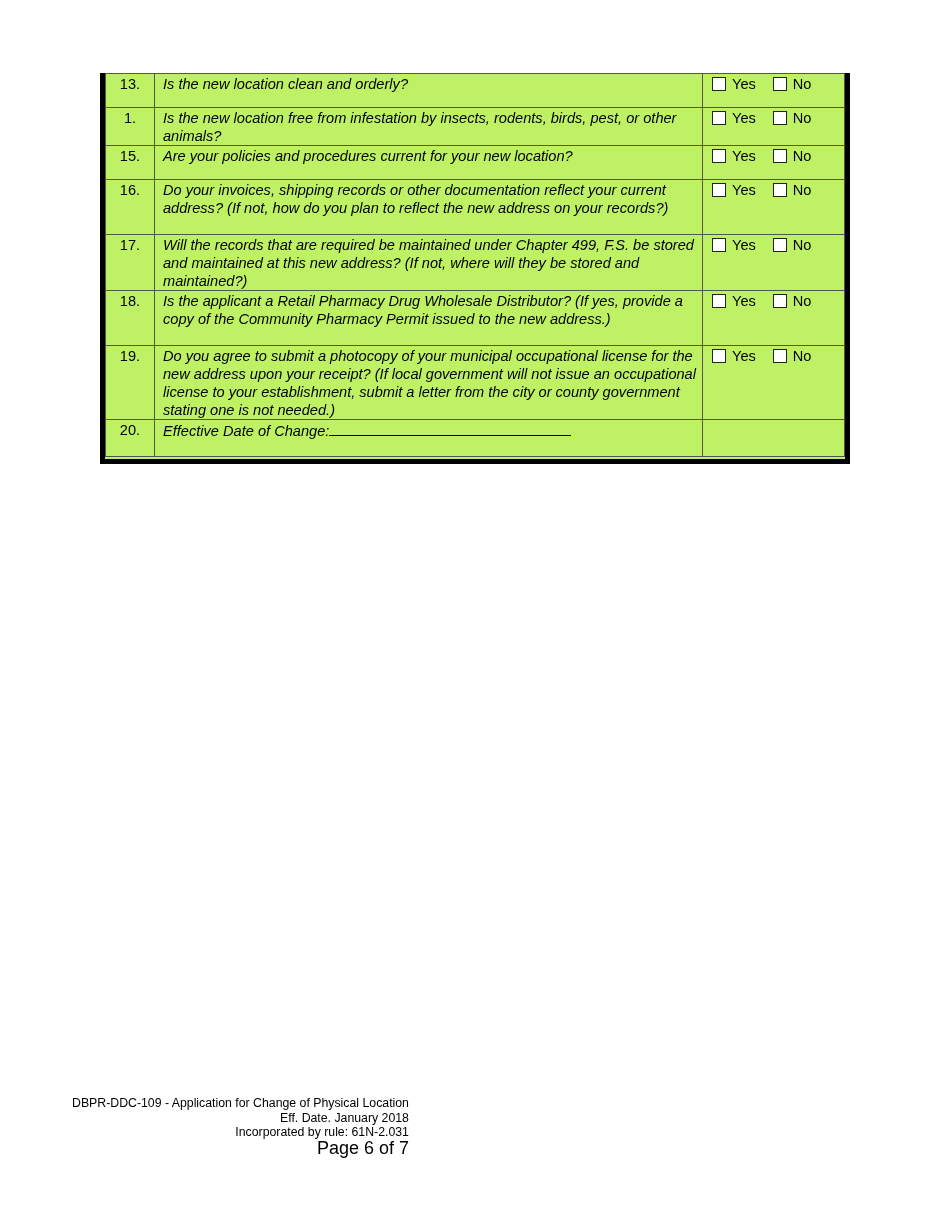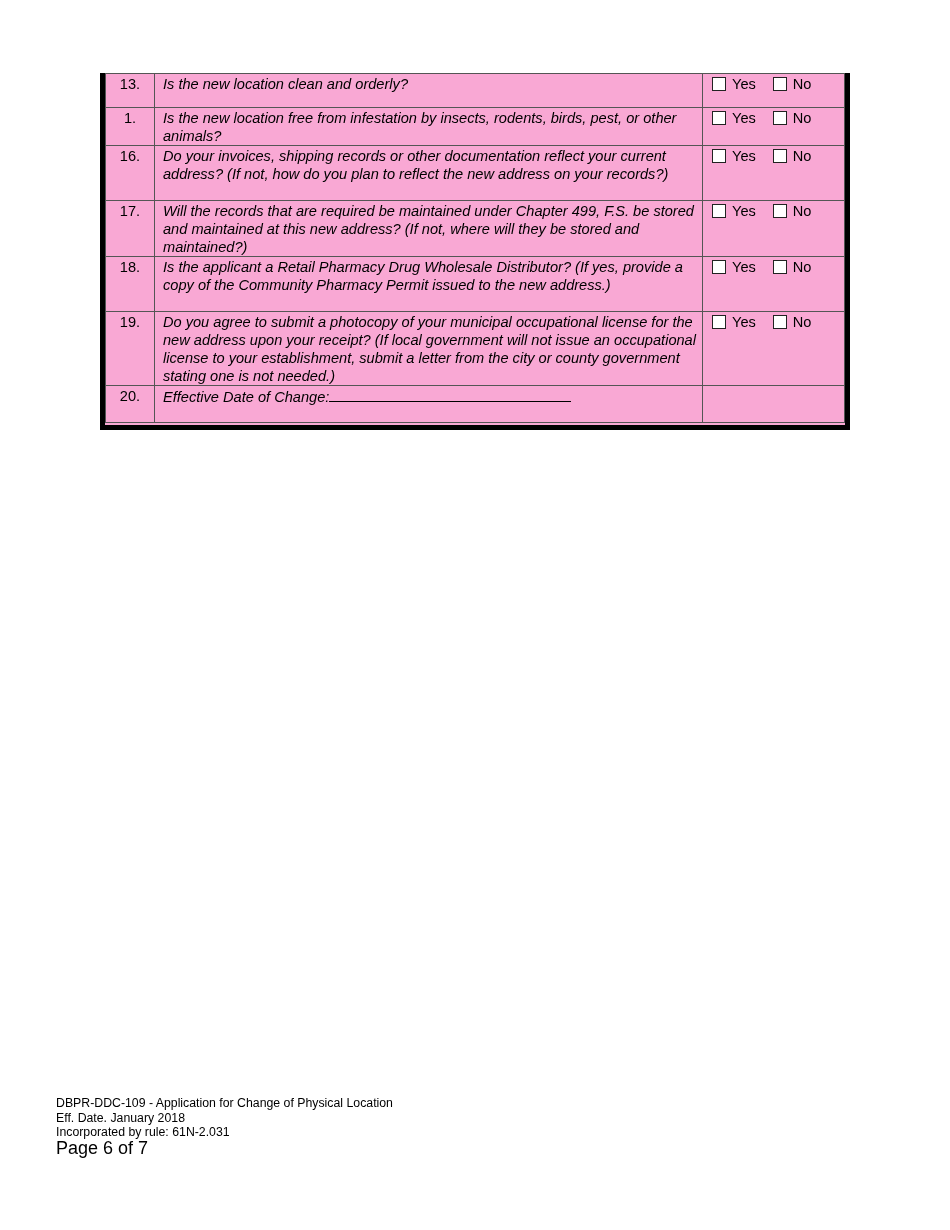--- a/index.html
+++ b/index.html
@@ -18,21 +18,21 @@
     .table-wrap {
       position: absolute;
       left: 100px;
       top: 73px;
       width: 750px;
       
       border-left: 5px solid #000;
       border-right: 5px solid #000;
       border-bottom: 5px solid #000;
       box-sizing: border-box;
-      background: #f9a8d4;
+      background: #bef264;
     }
     table.qtable {
       border-collapse: collapse;
       width: 100%;
       table-layout: fixed;
       margin: 0;
       border: 1px solid #555;
       margin-bottom: 2px;
     }
     table.qtable td {
@@ -76,24 +76,25 @@
     }
     .blank-line {
       display: inline-block;
       width: 242px;
       border-bottom: 1px solid #000;
       height: 14px;
       vertical-align: baseline;
     }
     .footer {
       position: absolute;
-      left: 56px;
+      left: 72px;
       top: 1096px;
       font-size: 12.3px;
       line-height: 14.5px;
+      text-align: right;
     }
     .footer .page {
       font-size: 18px;
       line-height: 16px;
     }
   </style>
 </head>
 <body>
 
 <div class="table-wrap">
@@ -121,20 +122,33 @@
           <span class="opt">
               <span class="box"></span>
               <span>Yes</span>
             </span><span class="opt">
               <span class="box"></span>
               <span>No</span>
             </span>
         </td>
       </tr>
 
+      <tr style="height:34px">
+        <td class="num">15.</td>
+        <td class="question">Are your policies and procedures current for your new location?</td>
+        <td class="answer">
+          <span class="opt">
+              <span class="box"></span>
+              <span>Yes</span>
+            </span><span class="opt">
+              <span class="box"></span>
+              <span>No</span>
+            </span>
+        </td>
+      </tr>
 
       <tr style="height:55px">
         <td class="num">16.</td>
         <td class="question">Do your invoices, shipping records or other documentation reflect your current address?  (If not, how do you plan to reflect the new address on your records?)</td>
         <td class="answer">
           <span class="opt">
               <span class="box"></span>
               <span>Yes</span>
             </span><span class="opt">
               <span class="box"></span>

